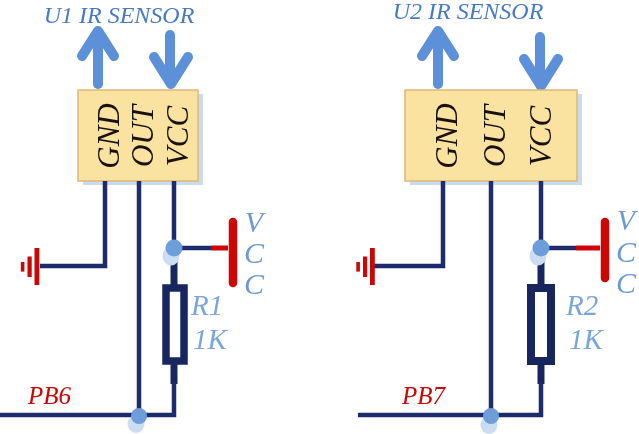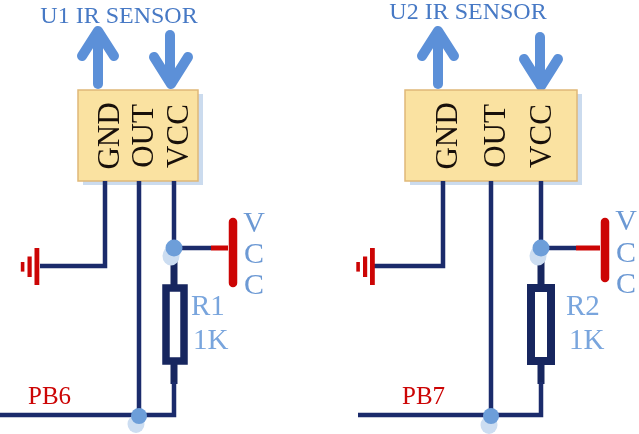--- a/index.html
+++ b/index.html
@@ -1,16 +1,16 @@
 <!DOCTYPE html>
 <html style="--wire: #1b2b6b; --component: #17265f; --red: #cc0505; --arrow: #5c90d8; --titleBlue: #4779c5; --labelBlue: #79a5dd; --vccText: #6c99d4; --boxFill: #fae2a1; --boxBorder: #dfb878; --shadow: #cbdbee; --dot: #6d9ed9; --dotHalo: #ccddf1; --pinText: #18100a;"><head>
 <meta charset="utf-8">
 <style>
   html,body{margin:0;padding:0;background:#ffffff;}
-  .stage{position:relative;width:639px;height:434px;background:#ffffff;overflow:hidden;}
+  .stage{position:relative;width:639px;height:434px;background:#ffffff;overflow:hidden;font-style:italic;}
   svg text{font-family:"Liberation Serif","DejaVu Serif",serif;}
   .wire{fill:none;stroke:var(--wire);stroke-width:4.5;}
   .stub{fill:none;stroke:var(--component);stroke-width:7;}
   .resistor-body{fill:#ffffff;stroke:var(--component);}
   .gnd-bar{fill:var(--red);}
   .red-wire{fill:none;stroke:var(--red);stroke-width:5;}
   .vcc-bar{fill:none;stroke:var(--red);stroke-width:8.5;stroke-linecap:round;}
   .arrow{fill:none;stroke:var(--arrow);stroke-width:10;stroke-linecap:round;stroke-linejoin:round;}
   .title-text{fill:var(--titleBlue);font-size:24px;}
   .pin-label{fill:var(--pinText);font-size:31px;}

